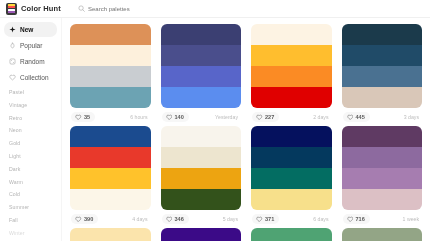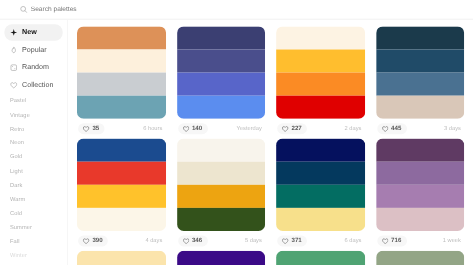--- a/index.html
+++ b/index.html
@@ -101,20 +101,29 @@
   .heart-icon { width: 6.5px; height: 6.5px; display: block; }
   .like-count { font-size: 5.6px; color: #5a5a5a; font-weight: bold; }
   .time { font-size: 5.2px; color: #bdbdbd; padding-right: 2px; }
 </style>
 </head>
 <body>
 
 <div class="app">
 
   <div class="header">
+    <div class="brand">
+      <span class="logo">
+        <i style="background:#FFD93D"></i>
+        <i style="background:#FF4D4D"></i>
+        <i style="background:#FFFFFF"></i>
+        <i style="background:#9B59B6"></i>
+      </span>
+      <span class="brand-name">Color Hunt</span>
+    </div>
 
     <div class="searchbar">
       <svg class="search-icon" viewBox="0 0 16 16">
         <circle cx="7" cy="7" r="5" fill="none" stroke="#b0b0b0" stroke-width="1.6"></circle>
         <line x1="10.8" y1="10.8" x2="14.5" y2="14.5" stroke="#b0b0b0" stroke-width="1.6" stroke-linecap="round"></line>
       </svg>
       <input class="search-input" type="text" placeholder="Search palettes" style="">
     </div>
   </div>
 

